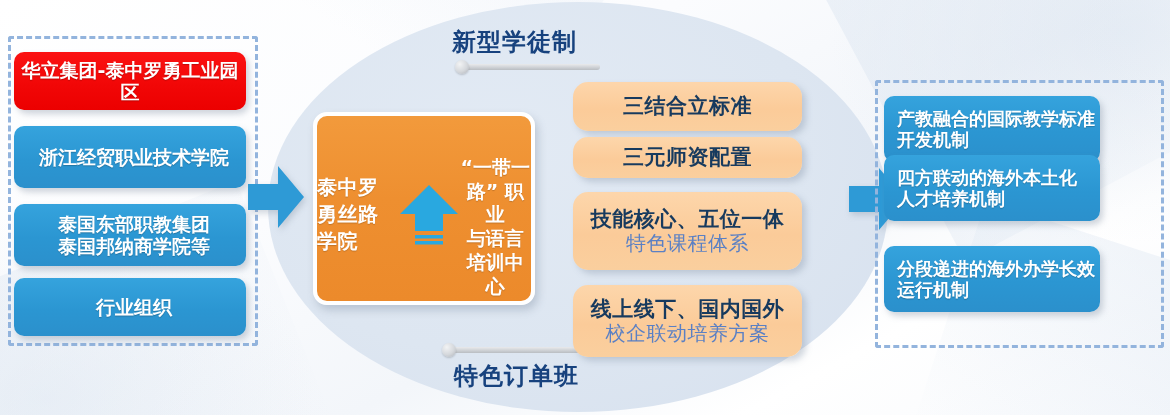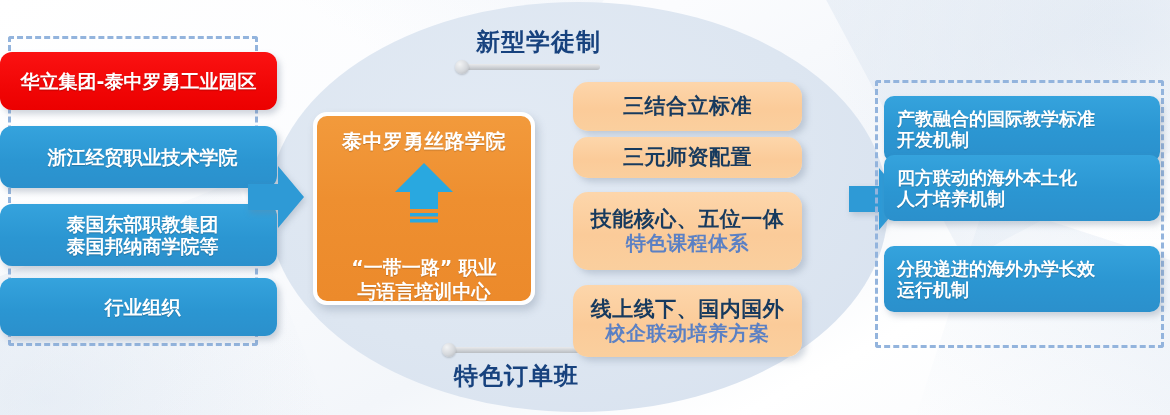--- a/index.html
+++ b/index.html
@@ -50,42 +50,42 @@
     background:linear-gradient(180deg,#35a3dd 0%,#2b96d2 55%,#2b90cc 100%);
     color:#ffffff;font-weight:bold;font-size:19px;
     text-shadow:0 1px 1px rgba(0,0,0,.22);
     padding-left:8px;
   }
   .box-red{
     background:linear-gradient(180deg,#fb1212 0%,#f10606 60%,#ec0000 100%);
     color:#ffffff;font-weight:bold;font-size:19px;
     text-shadow:0 1px 1px rgba(0,0,0,.22);
   }
-  .lb{ left:0;width:277px;border-radius:12px; }
+  .lb{ left:14px;width:232px; }
   .lb1{top:52px;height:58px;}
   .lb2{top:126px;height:62px;}
   .lb3{top:204px;height:62px;}
   .lb4{top:278px;height:58px;}
 
   
   .rb{
-    left:884px;width:276px;align-items:flex-start;
+    left:884px;width:216px;align-items:flex-start;
     padding:0 0 0 13px;text-align:left;font-size:18px;
   }
   .rb1{top:96px;height:66px;}
   .rb2{top:155px;height:66px;}
   .rb3{top:246px;height:66px;}
 
   
   .center-card{
     position:absolute;left:313px;top:112px;width:222px;height:193px;
     box-sizing:border-box;border-radius:14px;border:4px solid #ffffff;
     background:linear-gradient(180deg,#f29a3c 0%,#ee8f30 45%,#ec8a2b 100%);
     box-shadow:3px 5px 8px rgba(110,125,145,.32);
-    display:flex;flex-direction:column;align-items:center;
+    display:flex;flex-direction:row;align-items:center;
     padding-top:12px;
   }
   .center-title{
     color:#ffffff;font-weight:bold;font-size:20px;letter-spacing:.5px;
     text-shadow:0 1px 1px rgba(0,0,0,.18);
   }
   .up-arrow{margin-top:6px;}
   .center-sub{
     margin-top:25px;color:#ffffff;font-weight:bold;font-size:19px;
     line-height:1.25;text-align:center;text-shadow:0 1px 1px rgba(0,0,0,.18);
@@ -98,28 +98,28 @@
     box-shadow:4px 4px 6px rgba(125,140,160,.34);
     display:flex;flex-direction:column;align-items:center;justify-content:center;
     text-align:center;
     border-radius:15px;
   }
   .mb1{top:82px;height:49px;}
   .mb2{top:137px;height:41px;}
   .mb3{top:192px;height:78px;}
   .mb4{top:285px;height:72px;}
   .mline1{color:#173a5e;font-weight:bold;font-size:21px;letter-spacing:.5px;line-height:1.15;}
-  .mline2{color:#5b80c4;font-weight:bold;font-size:20px;letter-spacing:.5px;line-height:1.15;}
+  .mline2{color:#5b80c4;font-weight:normal;font-size:20px;letter-spacing:.5px;line-height:1.15;}
 
   
   .callout-text{
     position:absolute;color:#17427e;font-weight:bold;font-size:24px;
     letter-spacing:1px;white-space:nowrap;
   }
-  .callout-top{left:476px;top:26px;}
+  .callout-top{left:452px;top:26px;}
   .callout-bottom{left:454px;top:360px;}
   .conn-line{
     position:absolute;height:6px;border-radius:3px;
     background:linear-gradient(180deg,#e9eaec 0%,#cfd2d6 55%,#b9bdc2 100%);
   }
   .conn-top{left:460px;top:64px;width:140px;}
   .conn-bottom{left:447px;top:347px;width:140px;}
   .conn-dot{
     position:absolute;width:14px;height:14px;border-radius:50%;
     background:radial-gradient(circle at 34% 30%,#f2f3f4 0%,#d5d8dc 55%,#aeb2b8 100%);

